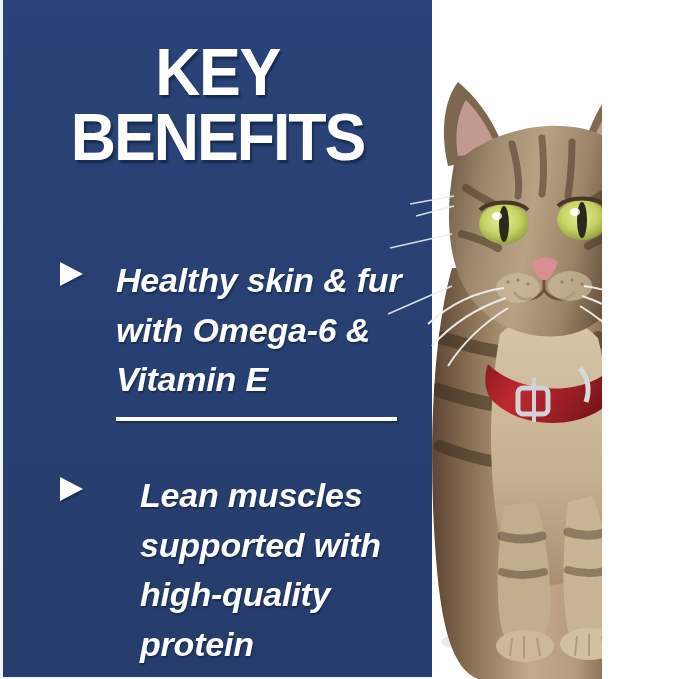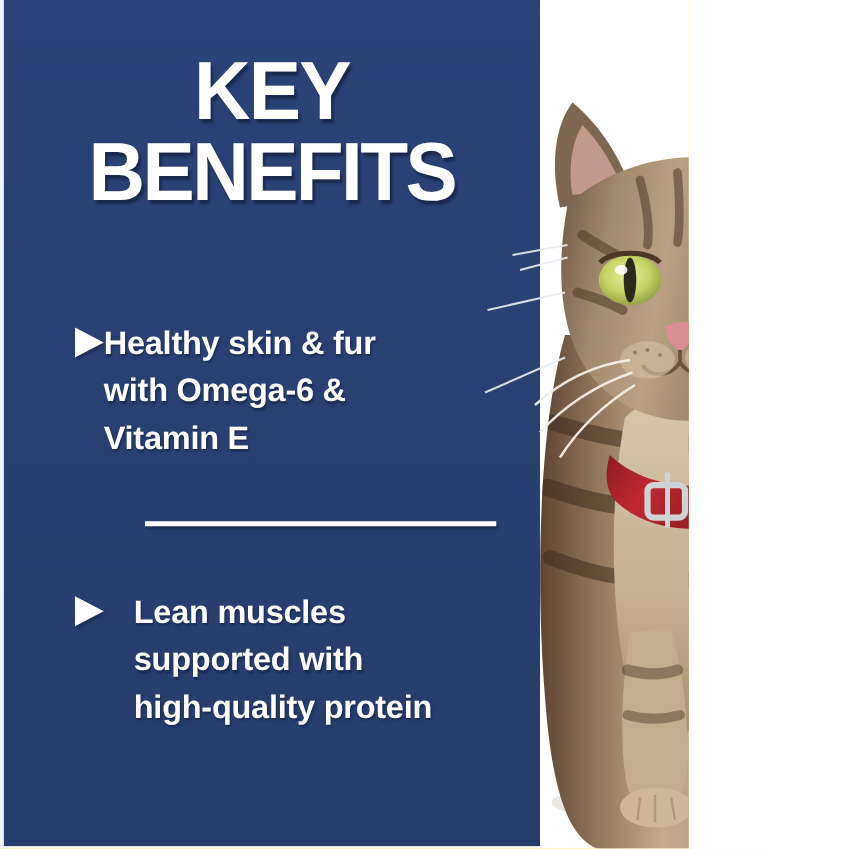--- a/index.html
+++ b/index.html
@@ -2,24 +2,24 @@
 <html><head>
 <meta charset="utf-8">
 <style>
   html, body {
     margin: 0;
     padding: 0;
     background: #ffffff;
   }
   #stage {
     position: relative;
-    width: 551px;
+    width: 602px;
     height: 679px;
     overflow: hidden;
-    background: #fde047;
+    background: #fca5a5;
     font-family: "Liberation Sans", sans-serif;
   }
 
   
   .panel {
     position: absolute;
     left: 3px;
     top: 0px;
     width: 429px;
     height: 677px;
@@ -83,27 +83,29 @@
     flex: 0 0 auto;
     width: 0;
     height: 0;
     margin-top: 6px;
     border-left: 23px solid #ffffff;
     border-top: 12px solid transparent;
     border-bottom: 12px solid transparent;
     filter: drop-shadow(1px 2px 1px rgba(12, 22, 48, 0.45));
   }
   .btext {
+    margin-left: 33px;
     color: #ffffff;
-    font-size: 26px;
+    font-size: 34px;
     font-weight: 700;
     line-height: 1.46;
     letter-spacing: -0.2px;
     text-shadow: 1px 2px 1.5px rgba(12, 22, 48, 0.45);
     white-space: pre-line;
+    font-style: italic;
   }
 
   
   .divider {
     position: absolute;
     left: 113px;
     top: 417px;
     width: 281px;
     height: 4px;
     background: #ffffff;

